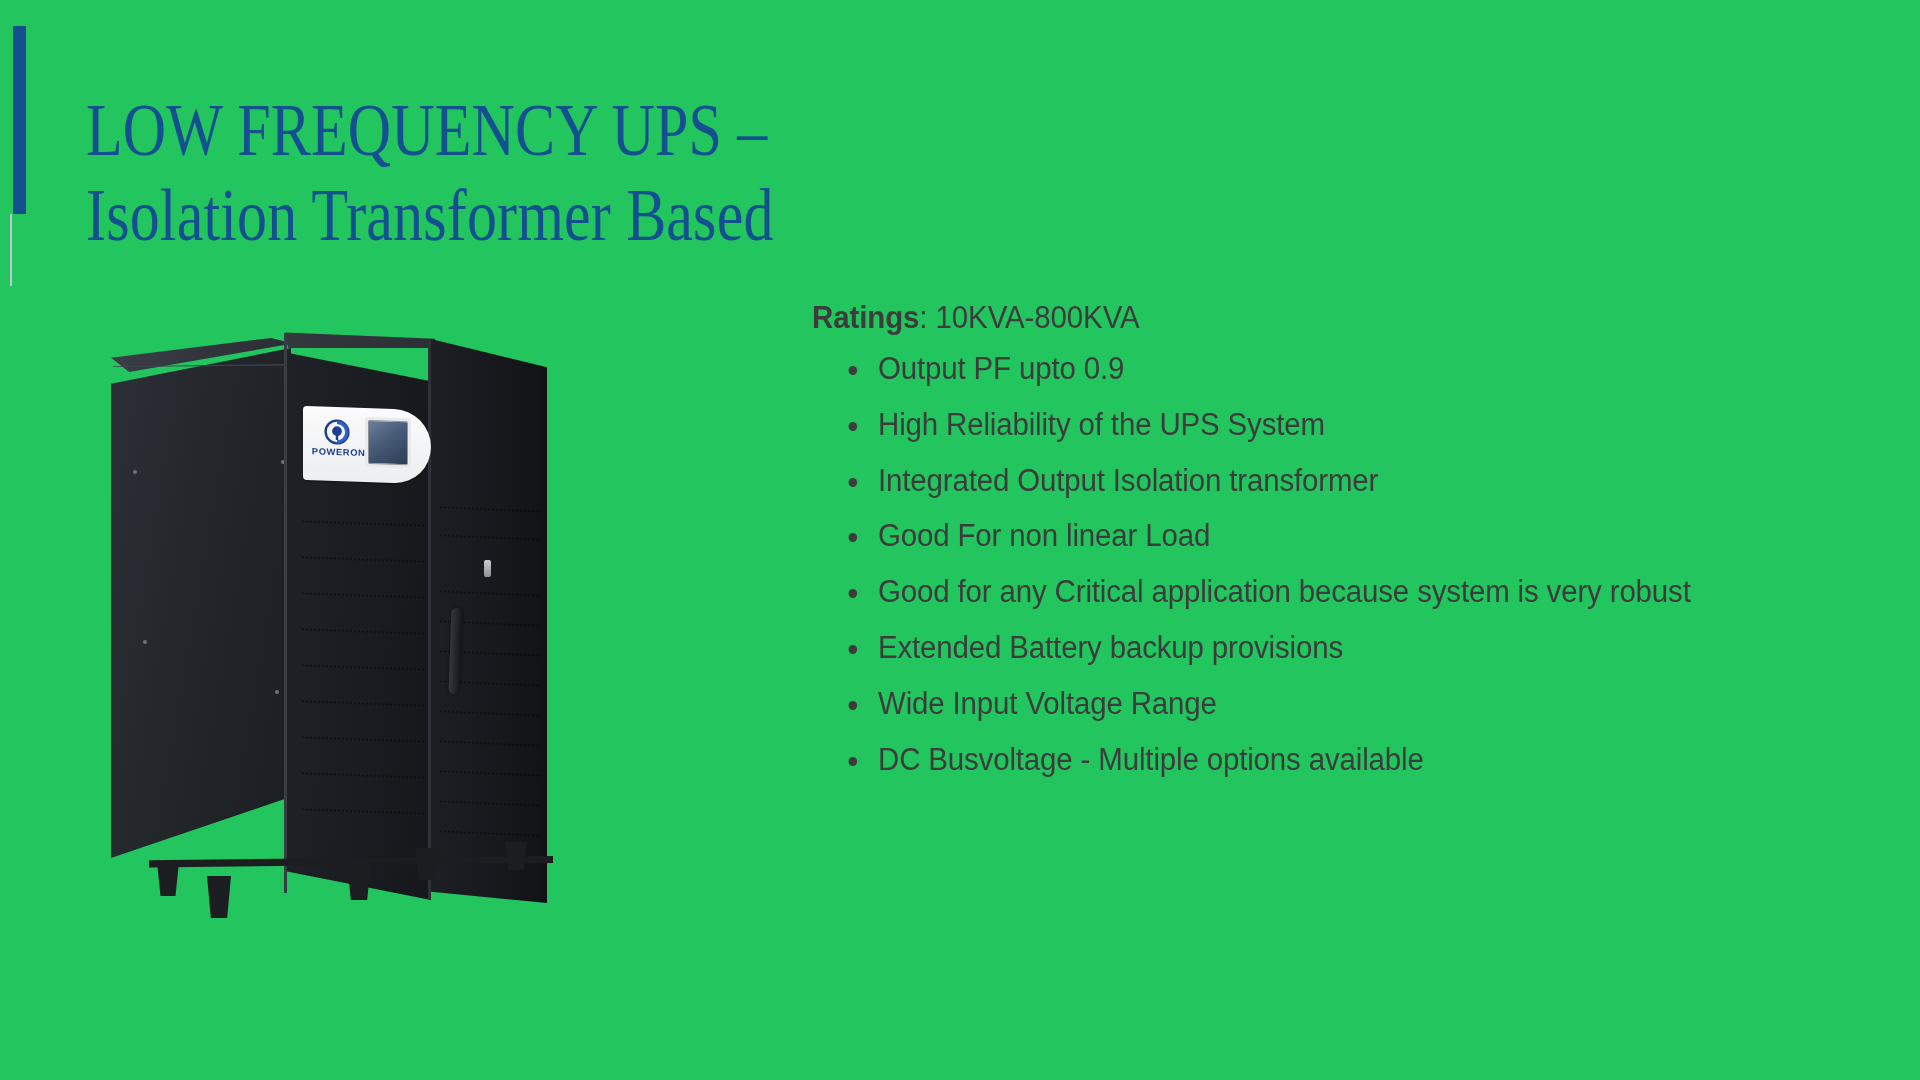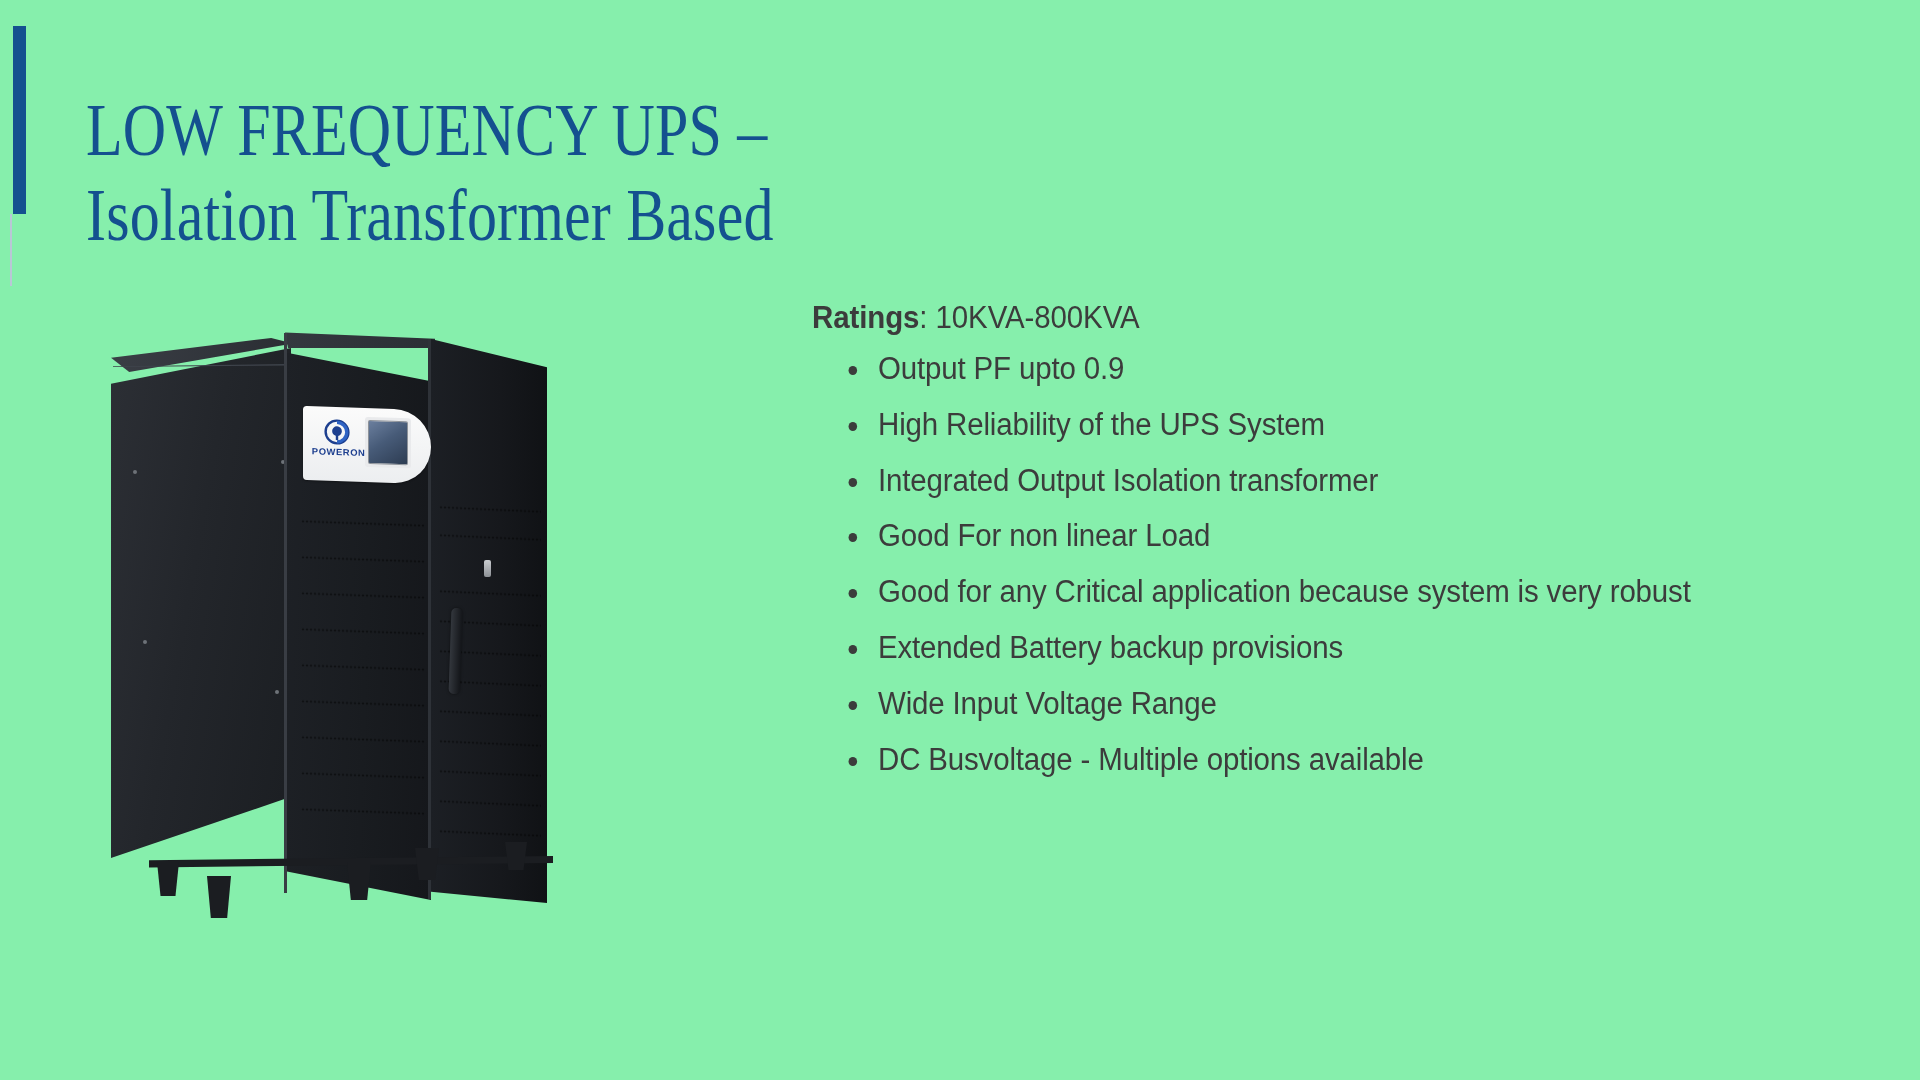--- a/index.html
+++ b/index.html
@@ -13,21 +13,21 @@
     position: relative;
     overflow: hidden;
     font-family: "Liberation Sans", sans-serif;
     -webkit-font-smoothing: antialiased;
   }
 
   
   .slide {
     position: absolute;
     inset: 0;
-    background: #86efac;
+    background: #22c55e;
   }
 
   
   .accent-bar {
     position: absolute;
     left: 13px;
     top: 26px;
     width: 13px;
     height: 188px;
     background: #14508f;

